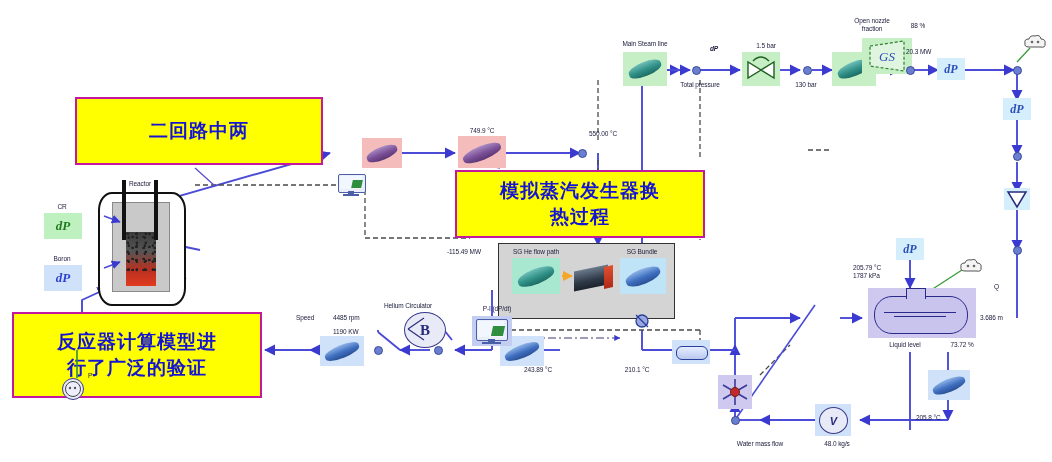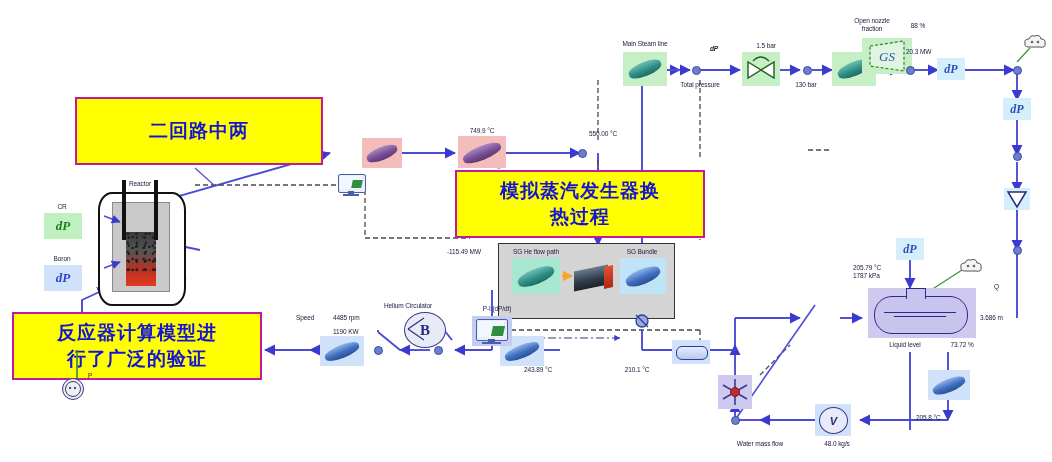--- a/index.html
+++ b/index.html
@@ -230,21 +230,21 @@
   <div class="callout" style="left:75px; top:97px; width:248px; height:68px;">
     <span>二回路中两</span>
   </div>
 
   <div class="callout" style="left:455px; top:170px; width:250px; height:68px;">
     <span>模拟蒸汽发生器换</span>
     <span>热过程</span>
   </div>
 
 
-  <div class="callout" style="left:12px; top:312px; width:250px; height:68px;">
+  <div class="callout" style="left:12px; top:312px; width:250px; height:86px;">
     <span>反应器计算模型进</span>
     <span>行了广泛的验证</span>
   </div>
 
   <div class="lbl ctr" style="left:140px; top:180px;">Reactor</div>
 
   <div class="vessel-wrap" style="left:98px; top:192px; width:84px; height:110px;">
 
     <div style="position:absolute; left:0; top:0; width:84px; height:110px;
                 border:2.2px solid #111; border-radius:14px/18px; background:#fff;"></div>

